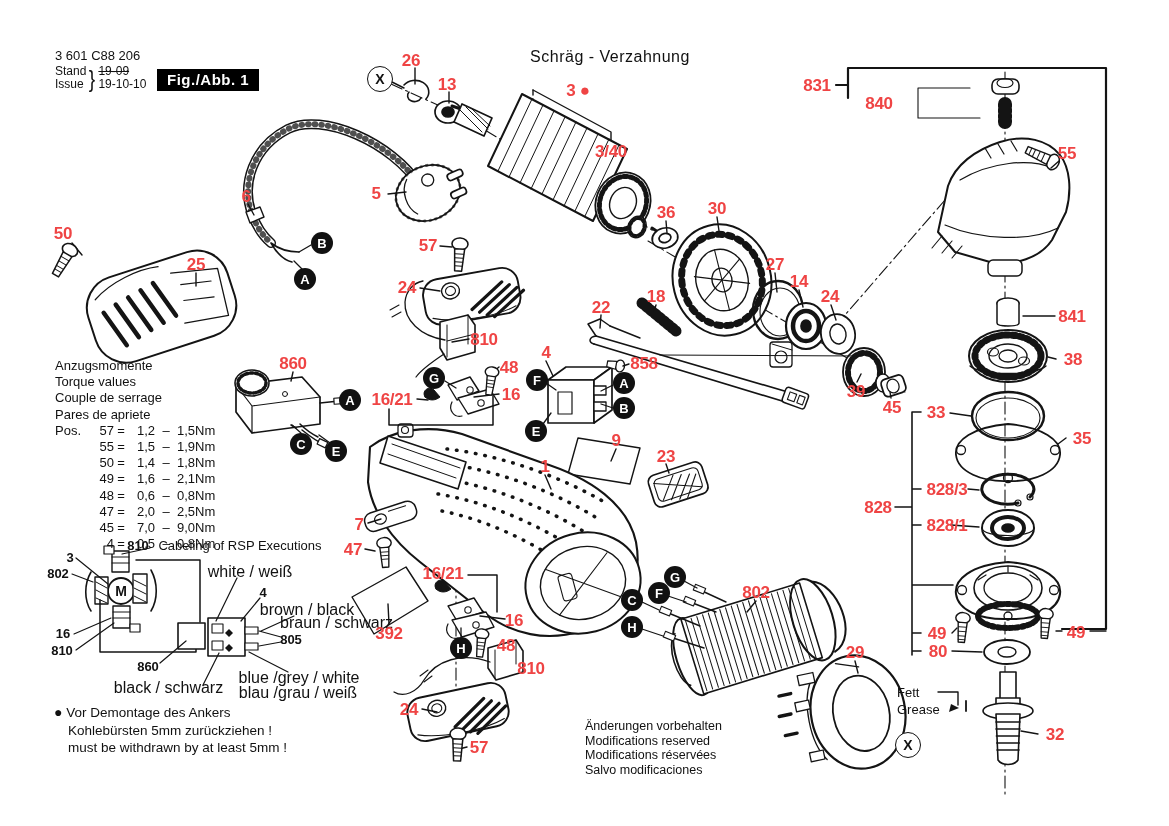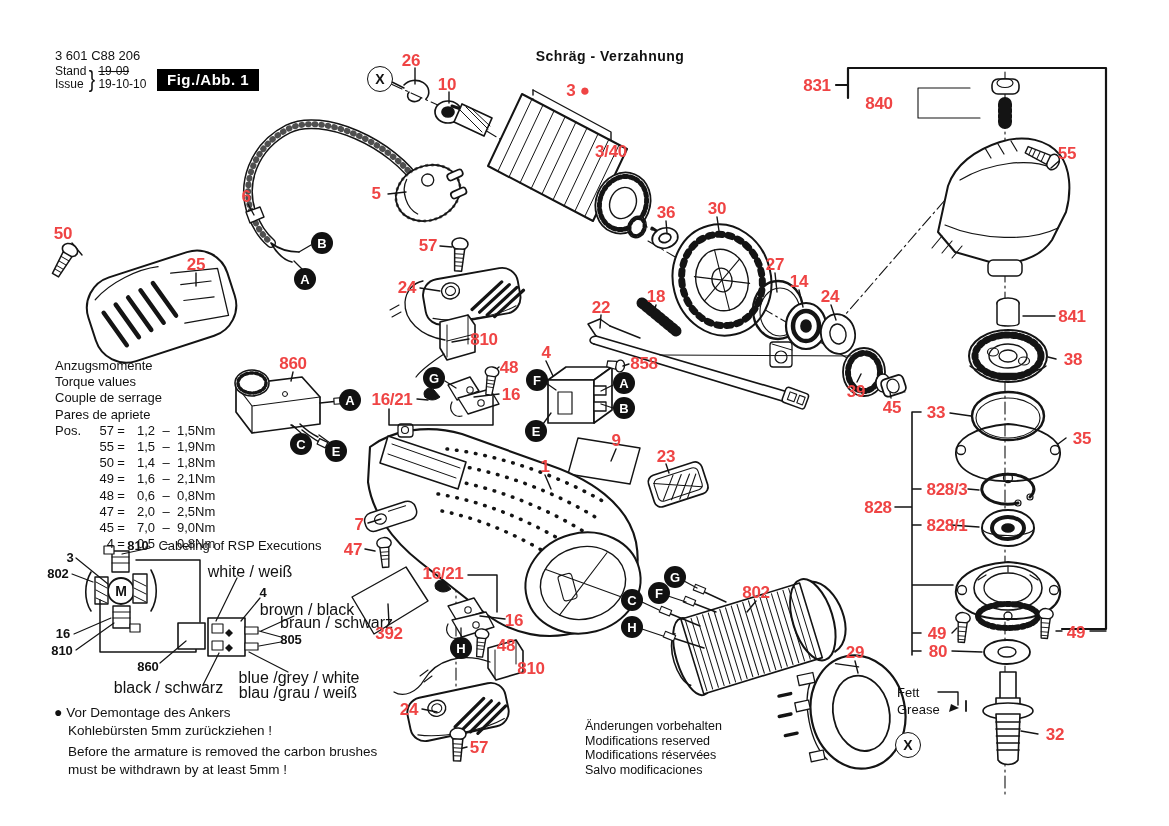--- a/index.html
+++ b/index.html
@@ -8,21 +8,21 @@
   svg{position:absolute;left:0;top:0;}
   svg *{vector-effect:none;}
   .abs{position:absolute;white-space:nowrap;}
   .pnum{font-size:13px;}
   .hdr-grid{display:grid;grid-template-columns:auto auto auto;align-items:center;column-gap:2px;
             font-size:12px;line-height:13px;}
   .brace{font-size:24px;font-weight:400;transform:scaleX(.8);}
   .struck{text-decoration:line-through;}
   .figbox{background:#000;color:#fff;font-weight:bold;font-size:15px;
           padding:2px 10px 3px 10px;letter-spacing:.5px;}
-  .title{font-size:14px;font-weight:bold;letter-spacing:.5px;}
+  .title{font-size:16px;font-weight:normal;letter-spacing:.5px;}
   .callout{position:absolute;transform:translate(-50%,-50%);font-weight:bold;
            font-size:17px;line-height:17px;color:#ef4444;letter-spacing:-.3px;}
   .disc{position:absolute;transform:translate(-50%,-50%);width:22px;height:22px;border-radius:50%;
         background:#111;color:#fff;font-weight:bold;font-size:13px;display:flex;
         align-items:center;justify-content:center;}
   .ring{position:absolute;transform:translate(-50%,-50%);width:24px;height:24px;border-radius:50%;
         background:#fff;border:1.8px solid #111;color:#111;font-weight:bold;font-size:14px;
         display:flex;align-items:center;justify-content:center;}
   .torque{position:absolute;left:55px;top:358px;font-size:13px;line-height:16.2px;}
   .trow{display:grid;grid-template-columns:33px 26px 14px 27px 22px 60px;}
@@ -532,39 +532,38 @@
       <div class="wlabel" style="left: 313px; top: 623px; padding-left: 47px;">braun / schwarz</div>
       <div class="wlabel" style="left: 299px; top: 678px; text-align: center;">blue /grey / white</div>
       <div class="wlabel" style="left: 298px; top: 693px;">blau /grau / weiß</div>
       <div class="wlabel" style="left: 164px; top: 688px; padding-left: 9px;">black / schwarz</div>
     </div>
 
   <div class="notes">
     <div><span class="bullet">●</span>
       <span>Vor Demontage des Ankers</span></div>
     <div class="ind">Kohlebürsten 5mm zurückziehen !</div>
-    <div class="en ind">Before the armature is removed the carbon brushes</div>
     <div class="ind">must be withdrawn by at least 5mm !</div>
   </div>
 
   <div class="mods" id="mods">
       <div class="">Änderungen vorbehalten</div>
       <div class="">Modifications reserved</div>
       <div class="">Modifications réservées</div>
       <div class="">Salvo modificaciones</div>
     </div>
 
   <div class="grease">
     <div>Fett</div>
     <div>Grease</div>
   </div>
 
   <div id="callout-layer">
       <div class="callout" style="left: 411px; top: 60px;">26</div>
-      <div class="callout" style="left: 447px; top: 84px;">10</div>
+      <div class="callout" style="left: 447px; top: 84px;">13</div>
       <div class="callout" style="left: 578px; top: 90px;">3 ●</div>
       <div class="callout" style="left: 611px; top: 151px;">3/40</div>
       <div class="callout" style="left: 376px; top: 193px;">5</div>
       <div class="callout" style="left: 246px; top: 196px;">6</div>
       <div class="callout" style="left: 63px; top: 233px;">50</div>
       <div class="callout" style="left: 196px; top: 264px;">25</div>
       <div class="callout" style="left: 428px; top: 245px;">57</div>
       <div class="callout" style="left: 407px; top: 287px;">24</div>
       <div class="callout" style="left: 484px; top: 339px;">810</div>
       <div class="callout" style="left: 666px; top: 212px;">36</div>

